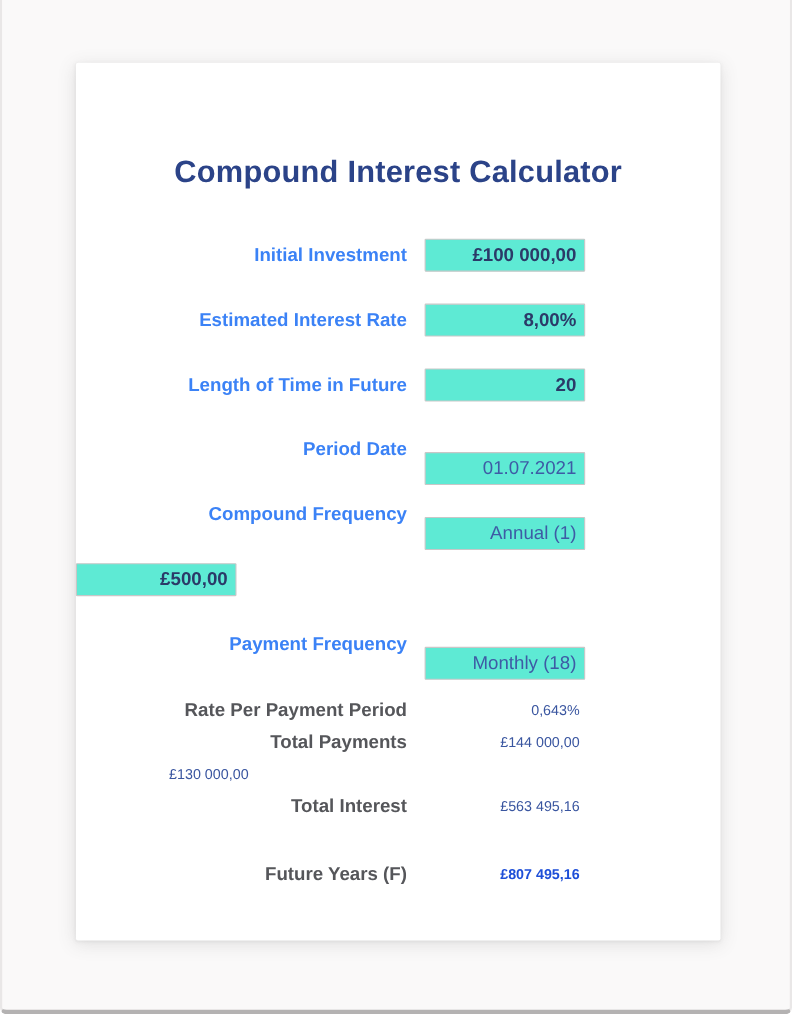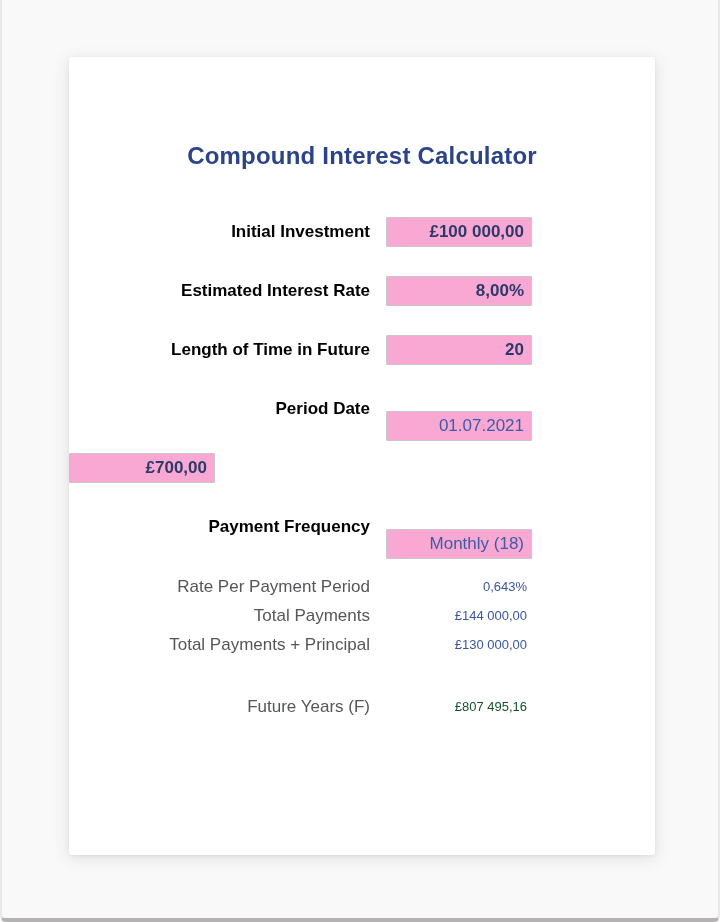--- a/index.html
+++ b/index.html
@@ -28,47 +28,47 @@
     top: 57px;
     width: 586px;
     height: 798px;
     background: #ffffff;
     border-radius: 2px;
     box-shadow: 0 3px 16px rgba(90, 90, 90, 0.16), 0 1px 3px rgba(120,120,120,0.10);
   }
   .title {
     margin-top: 82px;
     text-align: center;
-    font-size: 24px;
+    font-size: 28px;
     line-height: 34px;
     font-weight: bold;
     color: #2b4388;
     letter-spacing: 0.2px;
   }
   .form { margin-top: 44px; }
   .form-row {
     display: flex;
     align-items: center;
     height: 30px;
     margin-bottom: 29px;
     padding-right: 123px;
   }
   .form-label {
     flex: 1;
     text-align: right;
     font-size: 17px;
     font-weight: bold;
-    color: #000000;
+    color: #3b82f6;
     margin-right: 16px;
     white-space: nowrap;
   }
   .input-box {
     width: 146px;
     height: 30px;
-    background: #f9a8d4;
+    background: #5eead4;
     border: 1.5px solid #c8c7c7;
     border-radius: 1px;
     display: flex;
     align-items: center;
     justify-content: flex-end;
     padding-right: 7px;
     font-size: 17px;
     white-space: nowrap;
   }
   .v-bold { font-weight: bold; color: #2b3a68; }
@@ -77,33 +77,33 @@
   .result-row {
     display: flex;
     align-items: center;
     height: 29px;
     padding-right: 128px;
   }
   .result-label {
     flex: 1;
     text-align: right;
     font-size: 17px;
-    font-weight: normal;
+    font-weight: bold;
     color: #55565a;
     white-space: nowrap;
   }
   .result-value {
     width: 157px;
     text-align: right;
     font-size: 13px;
     color: #3a56a0;
     white-space: nowrap;
   }
   .future-row { margin-top: 33px; }
-  .future-row .result-value { font-weight: normal; color: #14532d; }
+  .future-row .result-value { font-weight: bold; color: #1d4ed8; }
 </style>
 </head>
 <body>
 
 <div class="screen">
   <div class="card">
 
     <h1 class="title">Compound Interest Calculator</h1>
 
     <div class="form">
@@ -121,23 +121,27 @@
       <div class="form-row">
         <div class="form-label">Length of Time in Future</div>
         <div class="input-box v-bold">20</div>
       </div>
 
       <div class="form-row">
         <div class="form-label">Period Date</div>
         <div class="input-box v-blue">01.07.2021</div>
       </div>
 
+      <div class="form-row">
+        <div class="form-label">Compound Frequency</div>
+        <div class="input-box v-blue">Annual (1)</div>
+      </div>
 
       <div class="form-row">
-        <div class="input-box v-bold">£700,00</div>
+        <div class="input-box v-bold">£500,00</div>
       </div>
 
       <div class="form-row">
         <div class="form-label">Payment Frequency</div>
         <div class="input-box v-blue">Monthly (18)</div>
       </div>
 
     </div>
 
     <div class="results">
@@ -146,24 +150,27 @@
         <div class="result-label">Rate Per Payment Period</div>
         <div class="result-value">0,643%</div>
       </div>
 
       <div class="result-row">
         <div class="result-label">Total Payments</div>
         <div class="result-value">£144 000,00</div>
       </div>
 
       <div class="result-row">
-        <div class="result-label">Total Payments + Principal</div>
         <div class="result-value">£130 000,00</div>
       </div>
 
+      <div class="result-row">
+        <div class="result-label">Total Interest</div>
+        <div class="result-value">£563 495,16</div>
+      </div>
 
       <div class="result-row future-row">
         <div class="result-label">Future Years (F)</div>
         <div class="result-value">£807 495,16</div>
       </div>
 
     </div>
 
   </div>
 </div>

